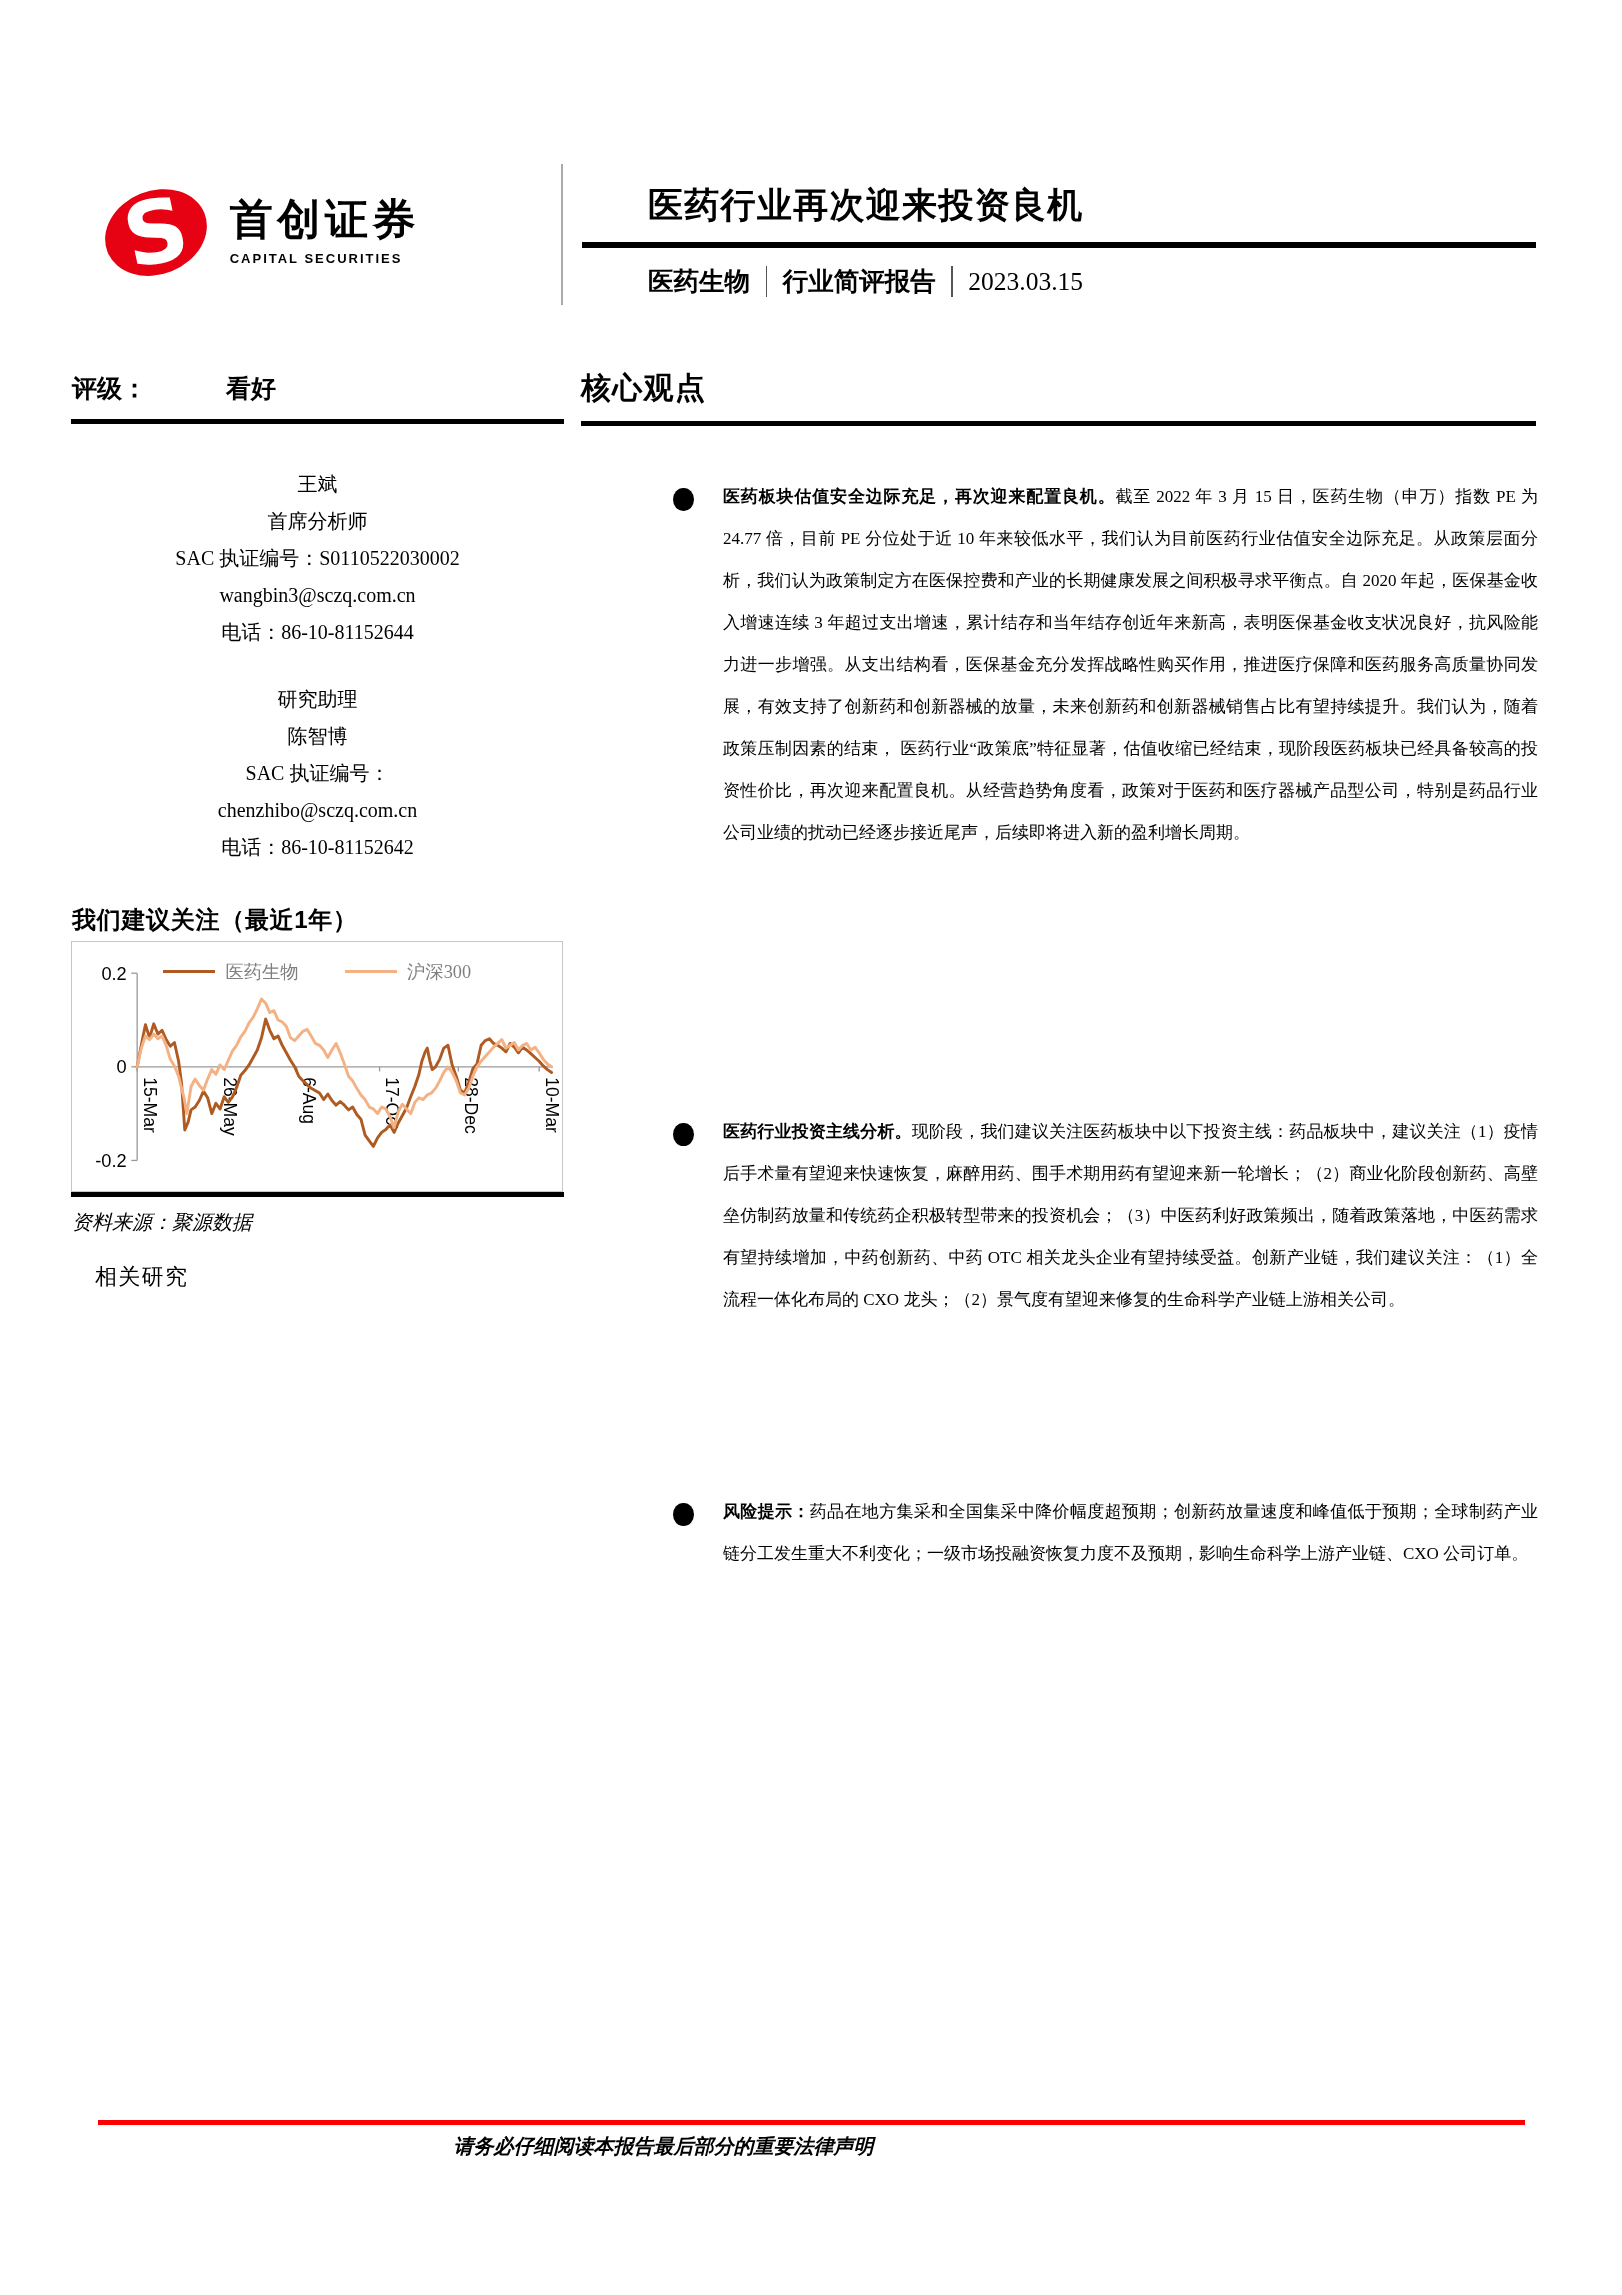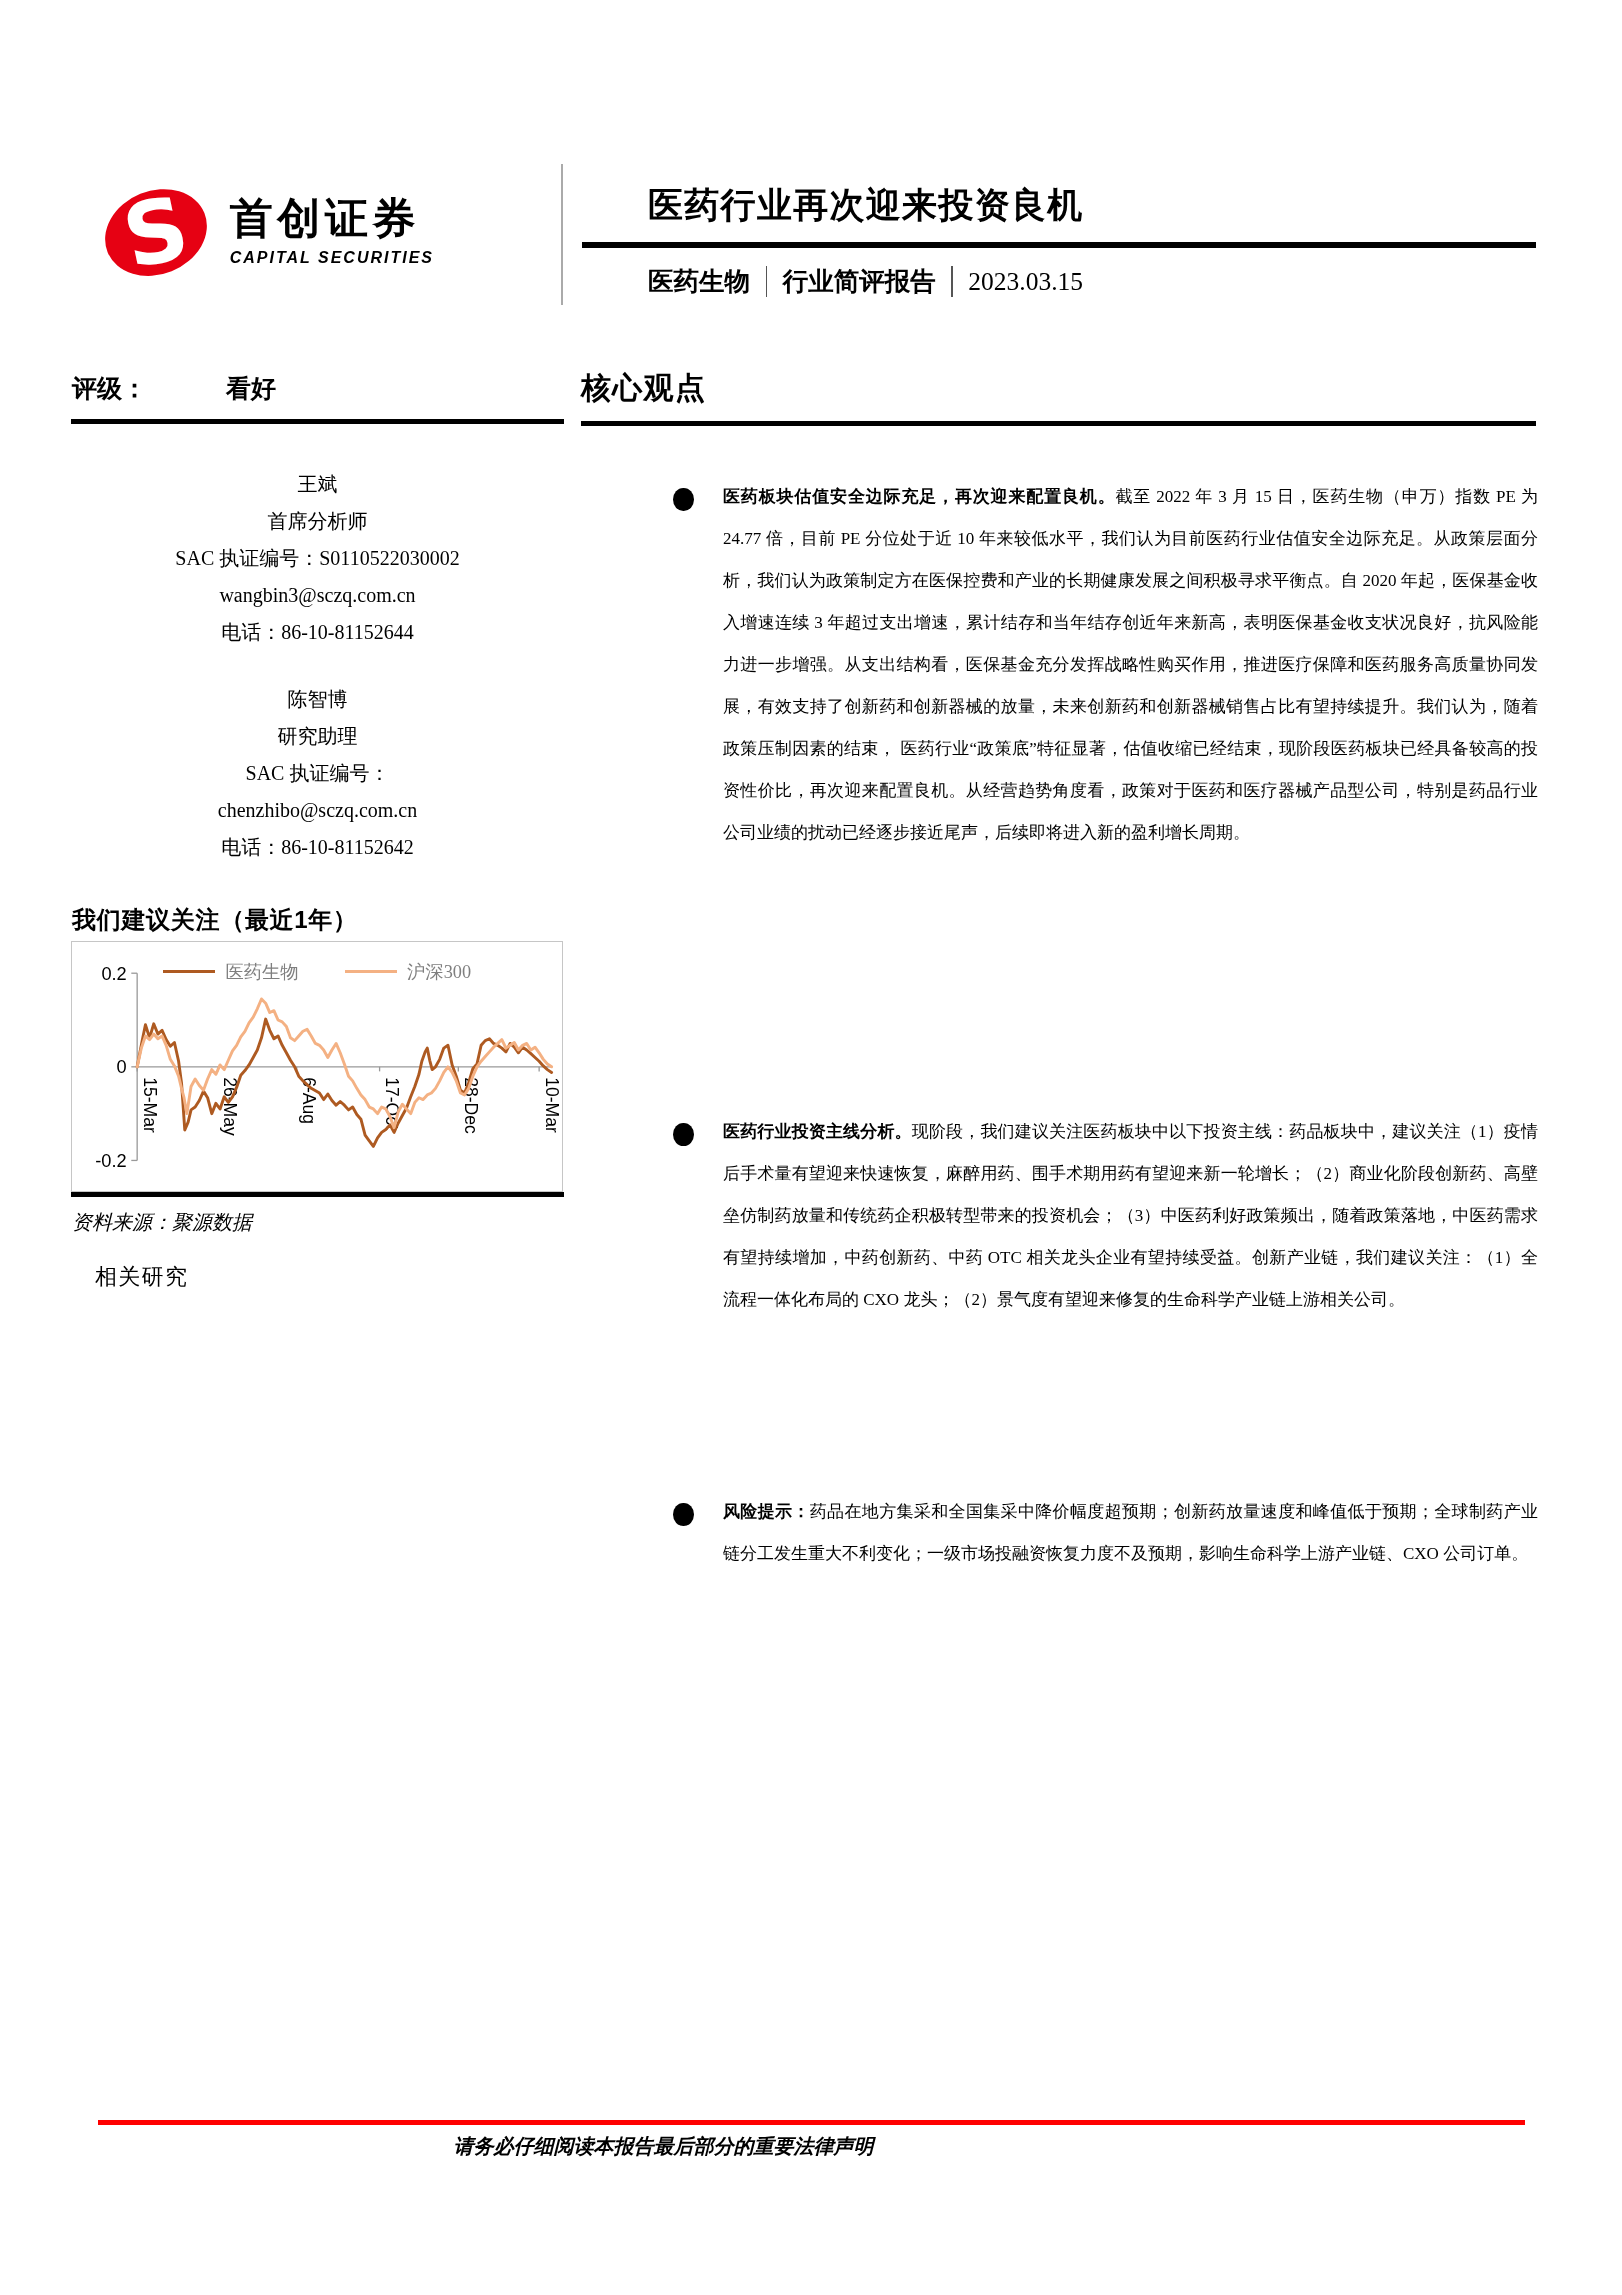--- a/index.html
+++ b/index.html
@@ -5,22 +5,22 @@
   html,body{margin:0;padding:0;background:#888;}
   .page{position:relative;width:1623px;height:2295px;background:#fff;
         font-family:"Liberation Serif",serif;color:#000;overflow:hidden;}
   .abs{position:absolute;}
 
   
   .logo-row{left:98px;top:169px;display:flex;align-items:center;gap:15.7px;}
   .logo-icon{width:116px;height:126px;}
   .logo-cn{font-family:"Liberation Sans",sans-serif;font-weight:bold;font-size:43px;
            letter-spacing:4.6px;line-height:1;}
-  .logo-en{font-family:"Liberation Sans",sans-serif;font-weight:bold;font-size:16px;
-           letter-spacing:2px;margin-top:9.2px;font-style:italic;}
+  .logo-en{font-family:"Liberation Sans",sans-serif;font-weight:bold;font-size:13px;
+           letter-spacing:2px;margin-top:9.2px;}
   .hdr-divider{left:561px;top:164px;width:2px;height:141px;background:#aaa;}
   .report-title{left:648px;top:182px;width:890px;font-family:"Liberation Sans",sans-serif;
                 font-weight:bold;font-size:35px;letter-spacing:1.3px;}
   .title-rule{left:582px;top:242px;width:954px;height:5.9px;background:#000;}
   .subtitle{left:648px;top:264px;display:flex;align-items:center;font-size:25.5px;}
   .subtitle .seg-b{font-family:"Liberation Sans",sans-serif;font-weight:bold;}
   .subtitle .seg{font-family:"Liberation Serif",serif;}
   .vbar{width:1.3px;height:31px;background:#555;margin:0 15.7px;}
 
   
@@ -102,22 +102,22 @@
 
   <div class="abs analyst an-1">
     <div>王斌</div>
     <div>首席分析师</div>
     <div>SAC 执证编号：S0110522030002</div>
     <div>wangbin3@sczq.com.cn</div>
     <div>电话：86-10-81152644</div>
   </div>
 
   <div class="abs analyst an-2">
+    <div>研究助理</div>
     <div>陈智博</div>
-    <div>研究助理</div>
     <div>SAC 执证编号：</div>
     <div>chenzhibo@sczq.com.cn</div>
     <div>电话：86-10-81152642</div>
   </div>
 
   <div class="abs chart-title">我们建议关注（最近1年）</div>
 
   <div class="abs chart-box">
     <svg id="chart-svg" class="chart-svg" viewBox="0 0 752 383" preserveAspectRatio="none">
         <line x1="100" y1="48" x2="100" y2="336" stroke="#999" stroke-width="2"></line>

